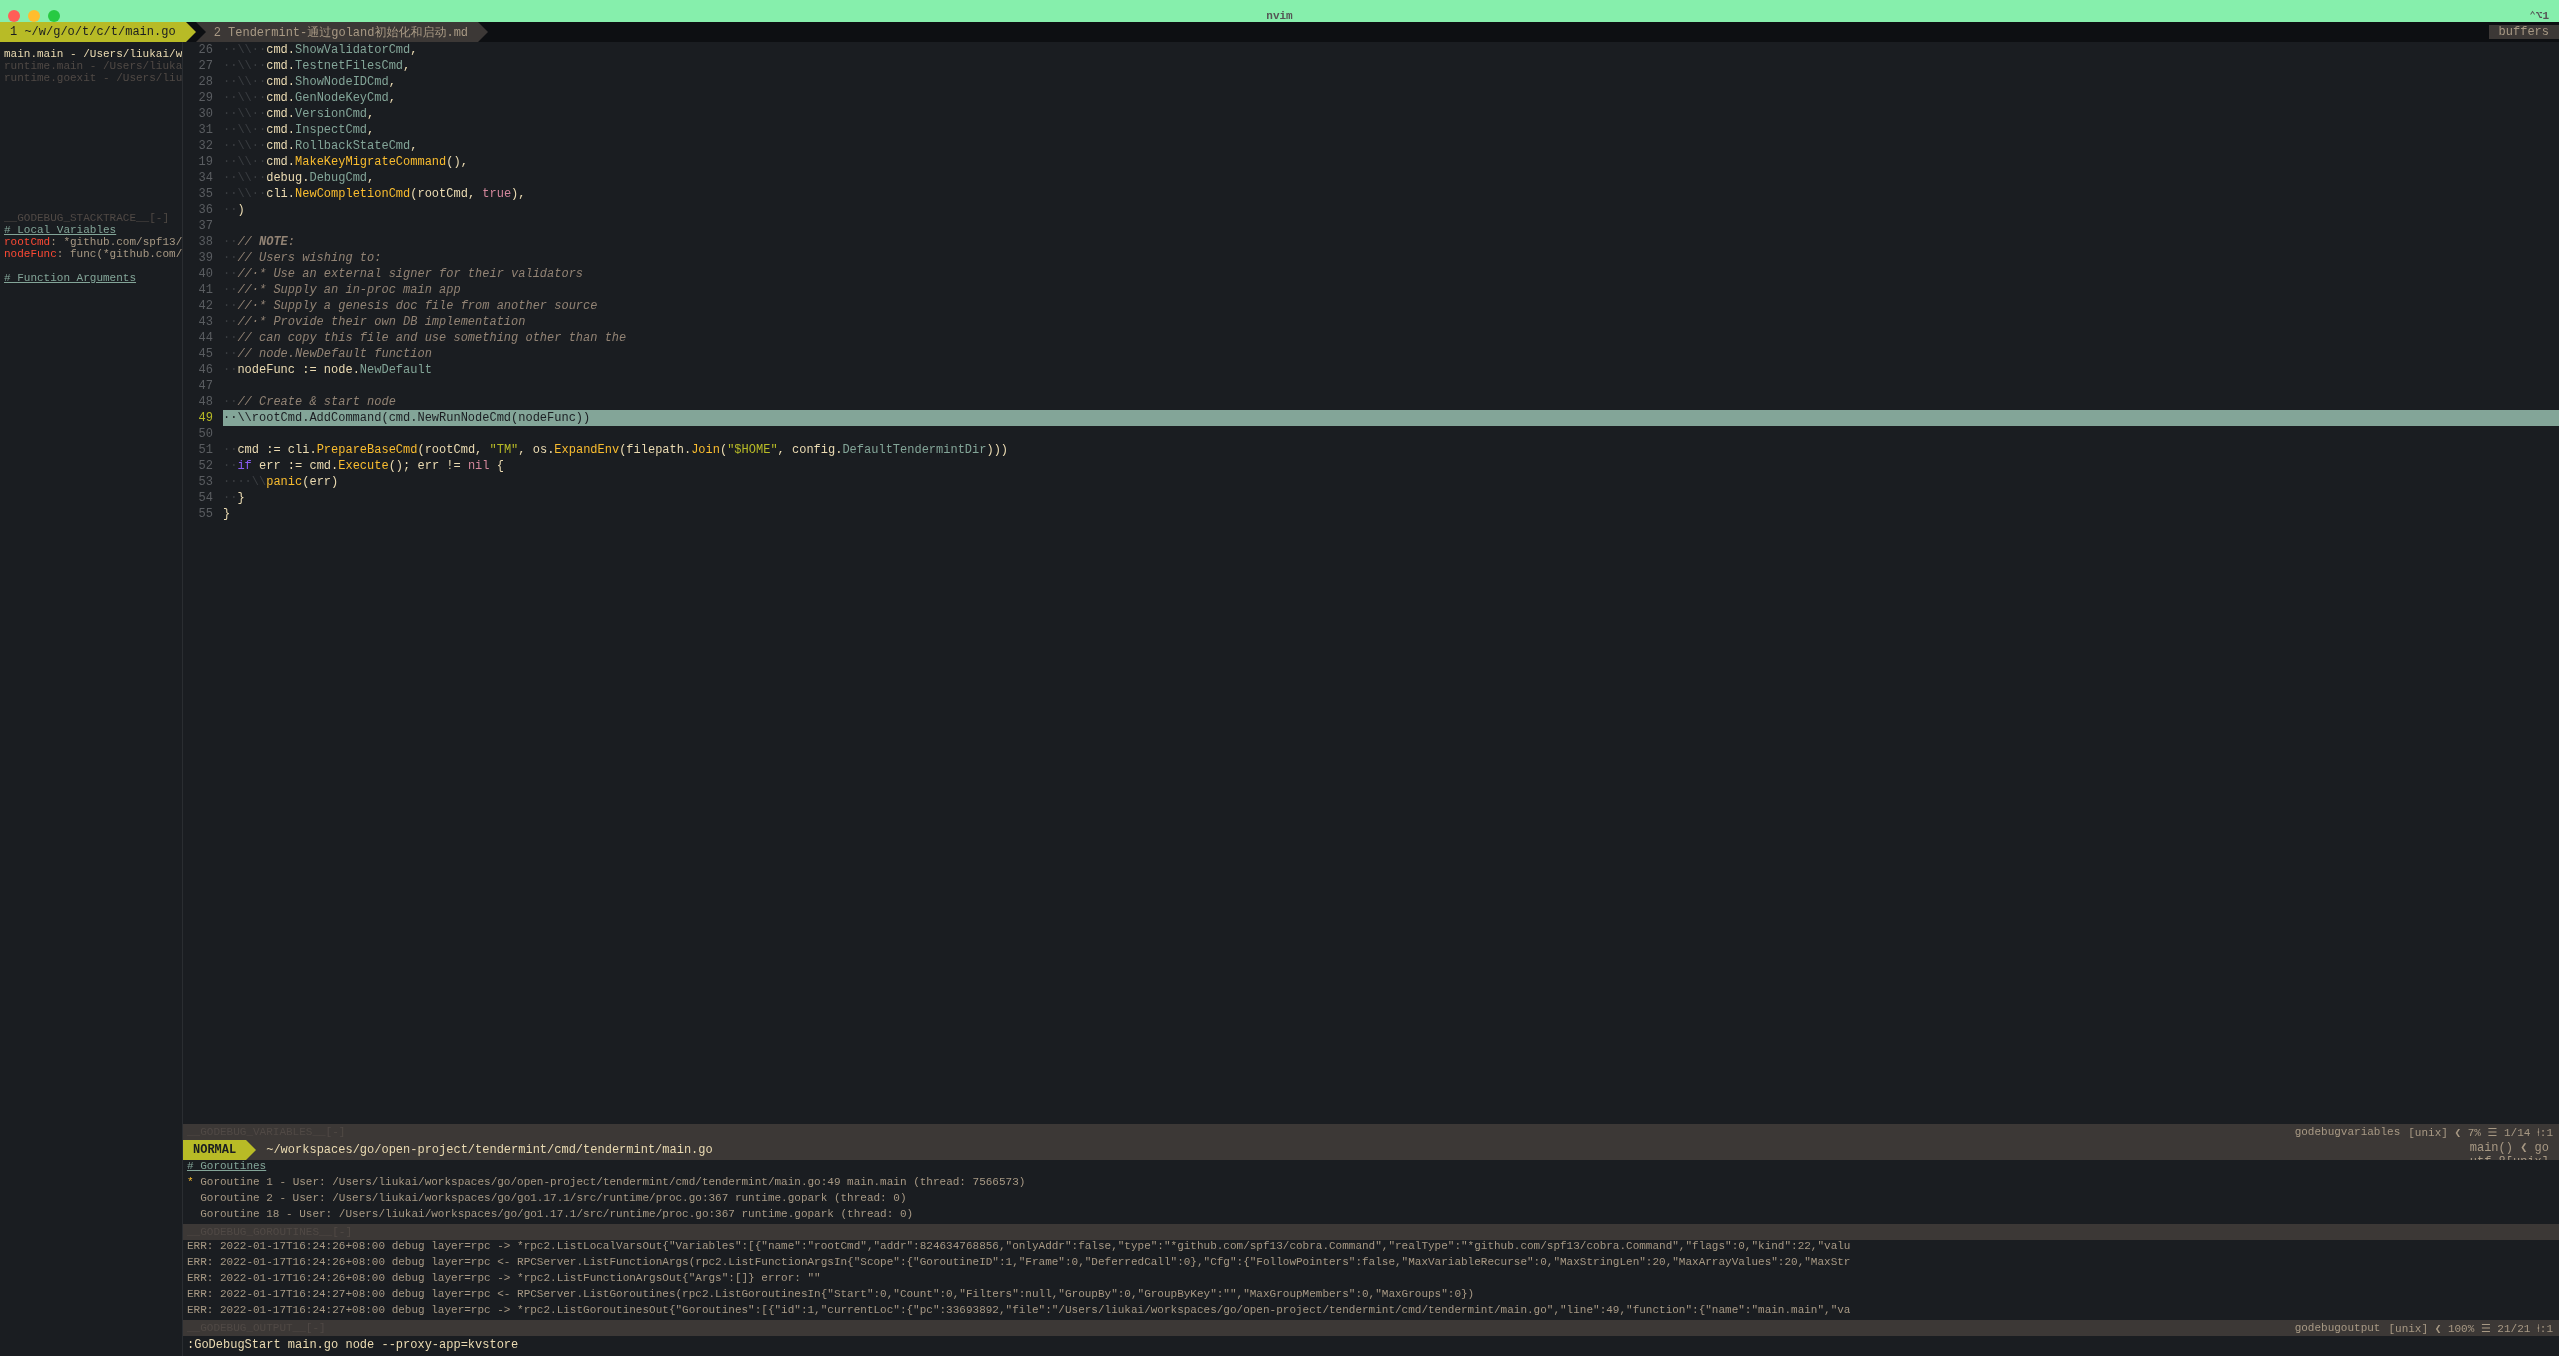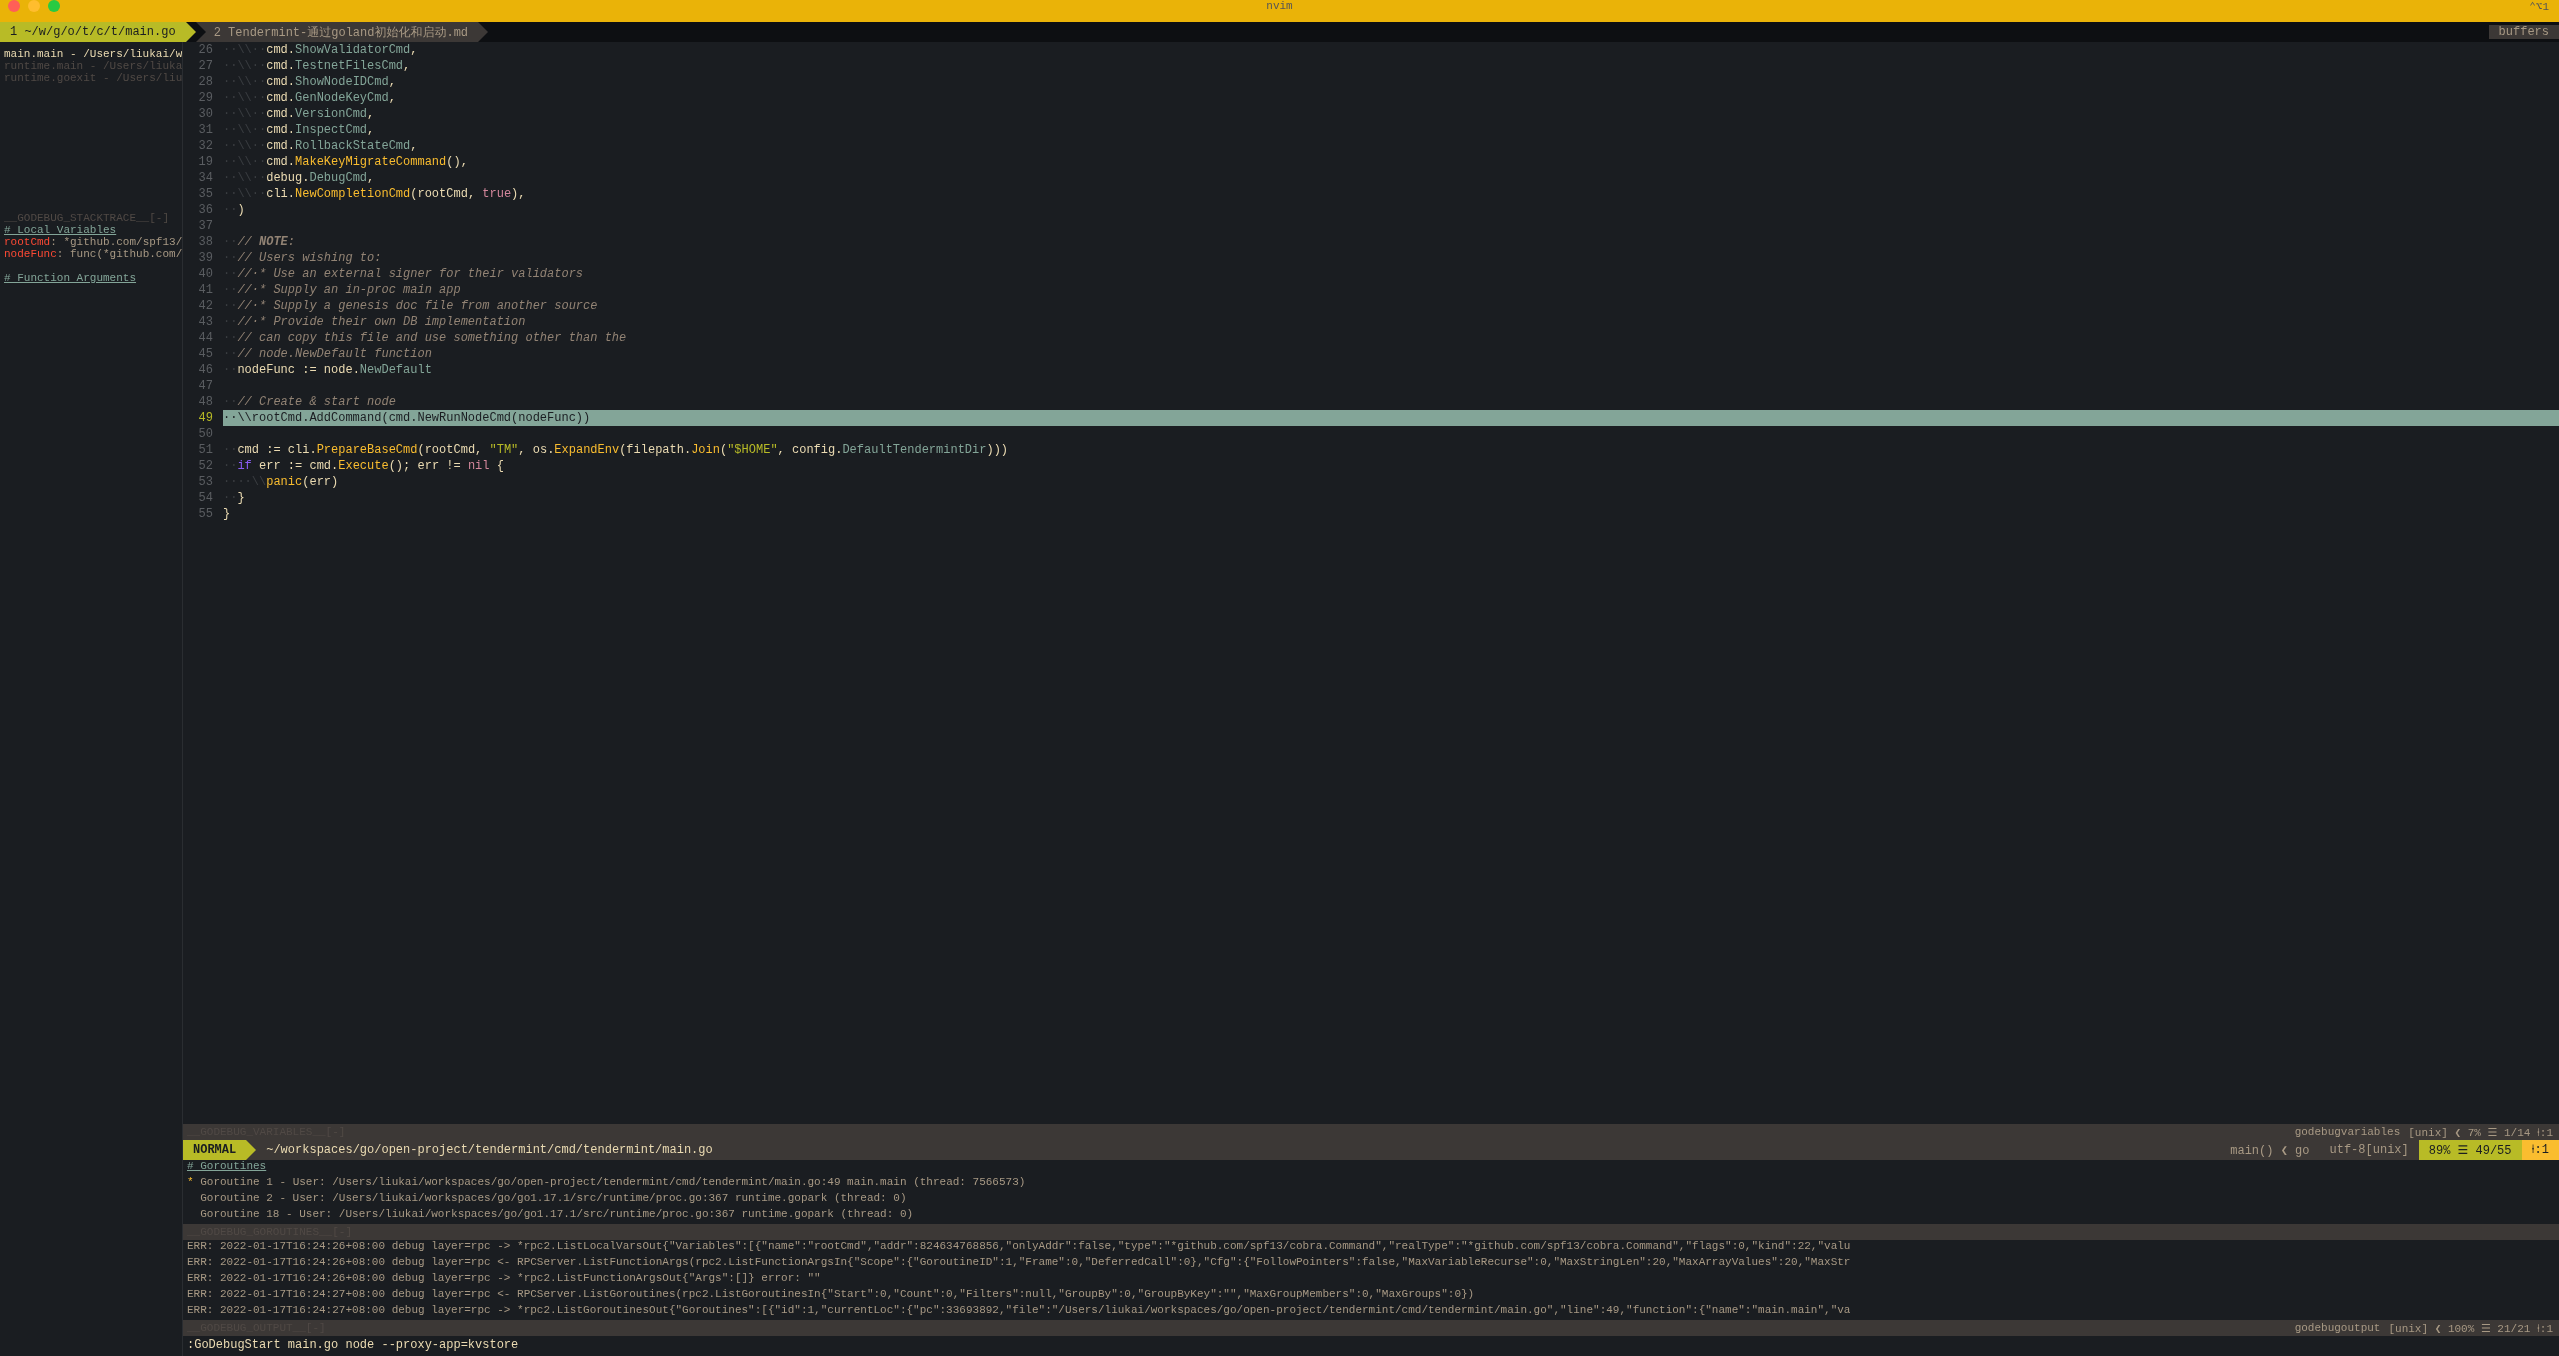--- a/index.html
+++ b/index.html
@@ -10,25 +10,26 @@
       color: #9aa2a8;
       width: 2559px;
       height: 1356px;
       overflow: hidden;
       position: relative;
     }
     
     
     .titlebar {
       height: 22px;
-      background: #eab308;
-      display: flex;
-      align-items: flex-start;
+      background: #86efac;
+      display: flex;
+      align-items: flex-end;
       padding: 0 8px;
       position: relative;
+      font-weight: bold;
     }
     .traffic-lights { display: flex; gap: 8px; }
     .traffic-light { width: 12px; height: 12px; border-radius: 50%; }
     .tl-close { background: #ff5f57; }
     .tl-min { background: #ffbd2e; }
     .tl-max { background: #28ca42; }
     .titlebar-title {
       position: absolute;
       left: 50%;
       transform: translateX(-50%);
@@ -177,20 +178,21 @@
     }
     .status-path {
       padding: 0 10px 0 20px;
       color: #ebdbb2;
     }
     .status-right {
       margin-left: auto;
       display: flex;
       align-items: flex-end;
       height: 100%;
+      flex-direction: column;
     }
     .status-seg {
       padding: 0 10px;
       height: 100%;
       display: flex;
       align-items: center;
     }
     .status-seg-pos { background: #b8bb26; color: #1a1d21; }
     .status-seg-col { background: #fabd2f; color: #1a1d21; }
     .debug-line {

